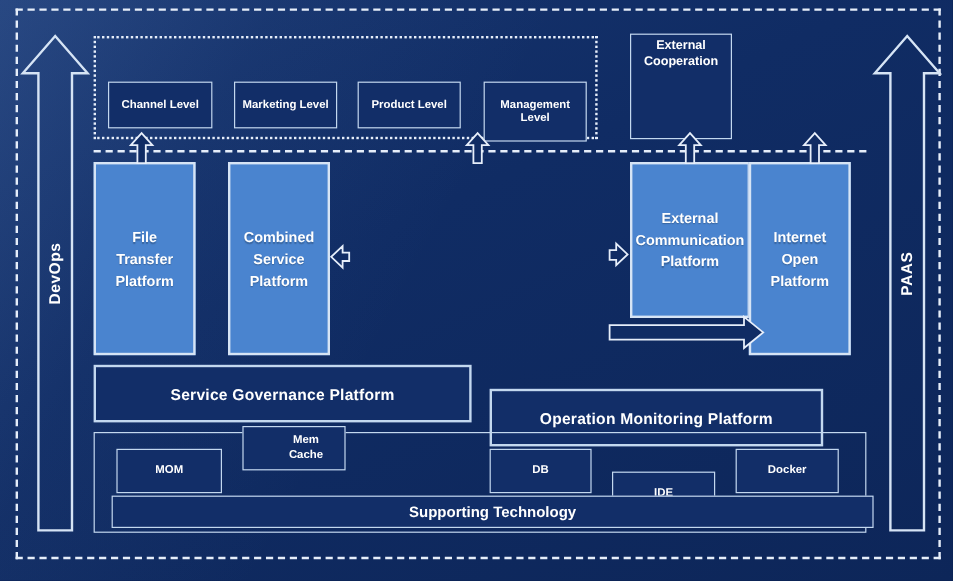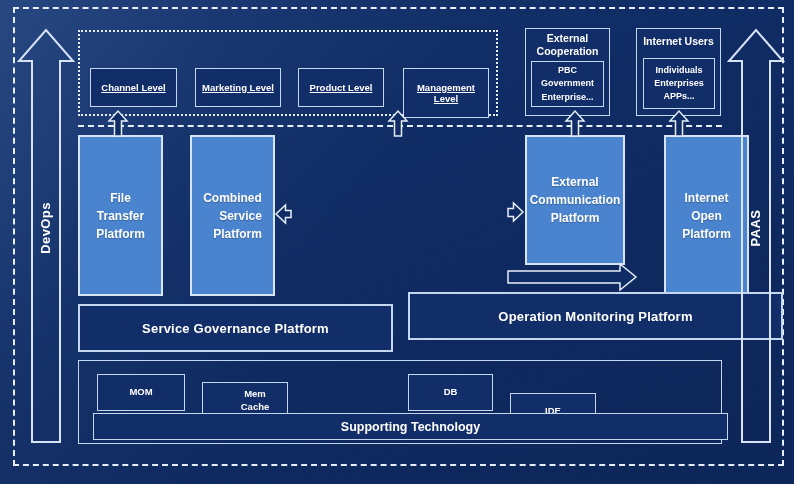--- a/index.html
+++ b/index.html
@@ -21,21 +21,21 @@
   }
   .box-light {
     background:#4a84cf; border:2px solid #d6e4f5;
     display:flex; align-items:center; justify-content:center; text-align:center;
   }
   .box-frame {
     background:transparent; border:1.5px solid #c3d8ef;
   }
   .ml { white-space:pre-line; }
   .t-platform { font-size:12px; font-weight:600; line-height:1.5; text-shadow:0 1px 1px rgba(0,0,0,0.25); }
-  .t-level { font-size:9.5px; font-weight:700;text-decoration:underline; }
+  .t-level { font-size:9.5px; font-weight:700; }
   .t-big { font-size:13px; font-weight:700; letter-spacing:0.2px; }
   .t-tech { font-size:9.5px; font-weight:700; line-height:1.35; }
   .t-bar { font-size:12.5px; font-weight:700; }
   .t-title { font-size:10.5px; font-weight:600; line-height:1.25; }
   .t-title-b { font-size:10.5px; font-weight:700; }
   .t-member { font-size:9px; font-weight:600; line-height:1.45; }
   .rail-label {
     position:absolute; width:70px; height:20px; line-height:20px; text-align:center;
     font-size:13px; font-weight:700; letter-spacing:0.4px;
     transform:rotate(-90deg); transform-origin:center;
@@ -61,79 +61,70 @@
   <div class="abs box-dark t-level" style="left:298px; top:68px; width:86px; height:39px;">
     <span>Product Level</span>
   </div>
   <div class="abs box-dark t-level" style="left:403px; top:68px; width:86px; height:50px;">
     <span>Management Level</span>
   </div>
 
   <div class="abs titled-box" style="left:525px; top:28px; width:85px; height:88px;">
     <div class="t-title ml" style="padding-top:3px;">External
 Cooperation</div>
-    <div class="abs box-dark t-member ml" style="left:5px; top:32px; width:73px; height:46px; border-width:1px;">
-      <span>PBC Government
-Enterprise...</span>
-    </div>
   </div>
 
-  <div class="abs titled-box" style="left:636px; top:28px; width:85px; height:88px;">
-    <div class="t-title-b" style="padding-top:6px;">Internet Users</div>
-    <div class="abs box-dark t-member ml" style="left:6px; top:29px; width:72px; height:51px; border-width:1px;">
-      <span>Individuals
-Enterprises
-APPs...</span>
-    </div>
-  </div>
 
   <div class="abs dash-line" style="left:78px; top:125px; width:644px; height:0;"></div>
 
   <div class="abs box-light t-platform" style="left:78px; top:135px; width:85px; height:161px;">
     <span class="ml">File
 Transfer
 Platform</span>
   </div>
-  <div class="abs box-light t-platform" style="left:190px; top:135px; width:85px; height:161px;text-align:right;">
+  <div class="abs box-light t-platform" style="left:190px; top:135px; width:85px; height:161px;">
     <span class="ml">Combined
 Service
 Platform</span>
   </div>
   <div class="abs box-light t-platform" style="left:525px; top:135px; width:100px; height:130px;">
     <span class="ml">External
 Communication
 Platform</span>
   </div>
-  <div class="abs box-light t-platform" style="left:664px; top:135px; width:85px; height:161px;">
+  <div class="abs box-light t-platform" style="left:624px; top:135px; width:85px; height:161px;">
     <span class="ml">Internet
 Open
 Platform</span>
   </div>
 
   <div class="abs box-dark t-big" style="left:78px; top:304px; width:315px; height:48px; border-width:2px;">
     <span>Service Governance Platform</span>
   </div>
-  <div class="abs box-dark t-big" style="left:408px; top:292px; width:375px; height:48px; border-width:2px;">
+  <div class="abs box-dark t-big" style="left:408px; top:324px; width:278px; height:48px; border-width:2px;">
     <span>Operation Monitoring Platform</span>
   </div>
 
   <div class="abs box-frame" style="left:78px; top:360px; width:644px; height:84px;"></div>
 
   <div class="abs box-dark t-tech" style="left:97px; top:374px; width:88px; height:37px;">
     <span class="ml">MOM</span>
   </div>
-  <div class="abs box-dark t-tech" style="left:202px; top:382px; width:86px; height:37px;padding-left:20px;">
+  <div class="abs box-dark t-tech" style="left:202px; top:355px; width:86px; height:37px;padding-left:20px;">
     <span class="ml">Mem
 Cache</span>
   </div>
   <div class="abs box-dark t-tech" style="left:408px; top:374px; width:85px; height:37px;">
     <span class="ml">DB</span>
   </div>
   <div class="abs box-dark t-tech" style="left:510px; top:374px; width:86px; height:37px;margin-top:19px;">
     <span class="ml">IDE</span>
+  </div>
+  <div class="abs box-dark t-tech" style="left:613px; top:374px; width:86px; height:37px;">
+    <span class="ml">Docker</span>
   </div>
 
   <div class="abs box-dark t-bar" style="left:93px; top:413px; width:635px; height:27px;text-align:right;">
     <span>Supporting Technology</span>
   </div>
 
   <svg class="arrow-layer" width="794" height="484" viewBox="0 0 794 484">
 
     <polygon points="32,442 32,61 19,61 46,30 73,61 60,61 60,442" fill="none" stroke="#d6e4f5" stroke-width="2" stroke-linejoin="miter"></polygon>
 

